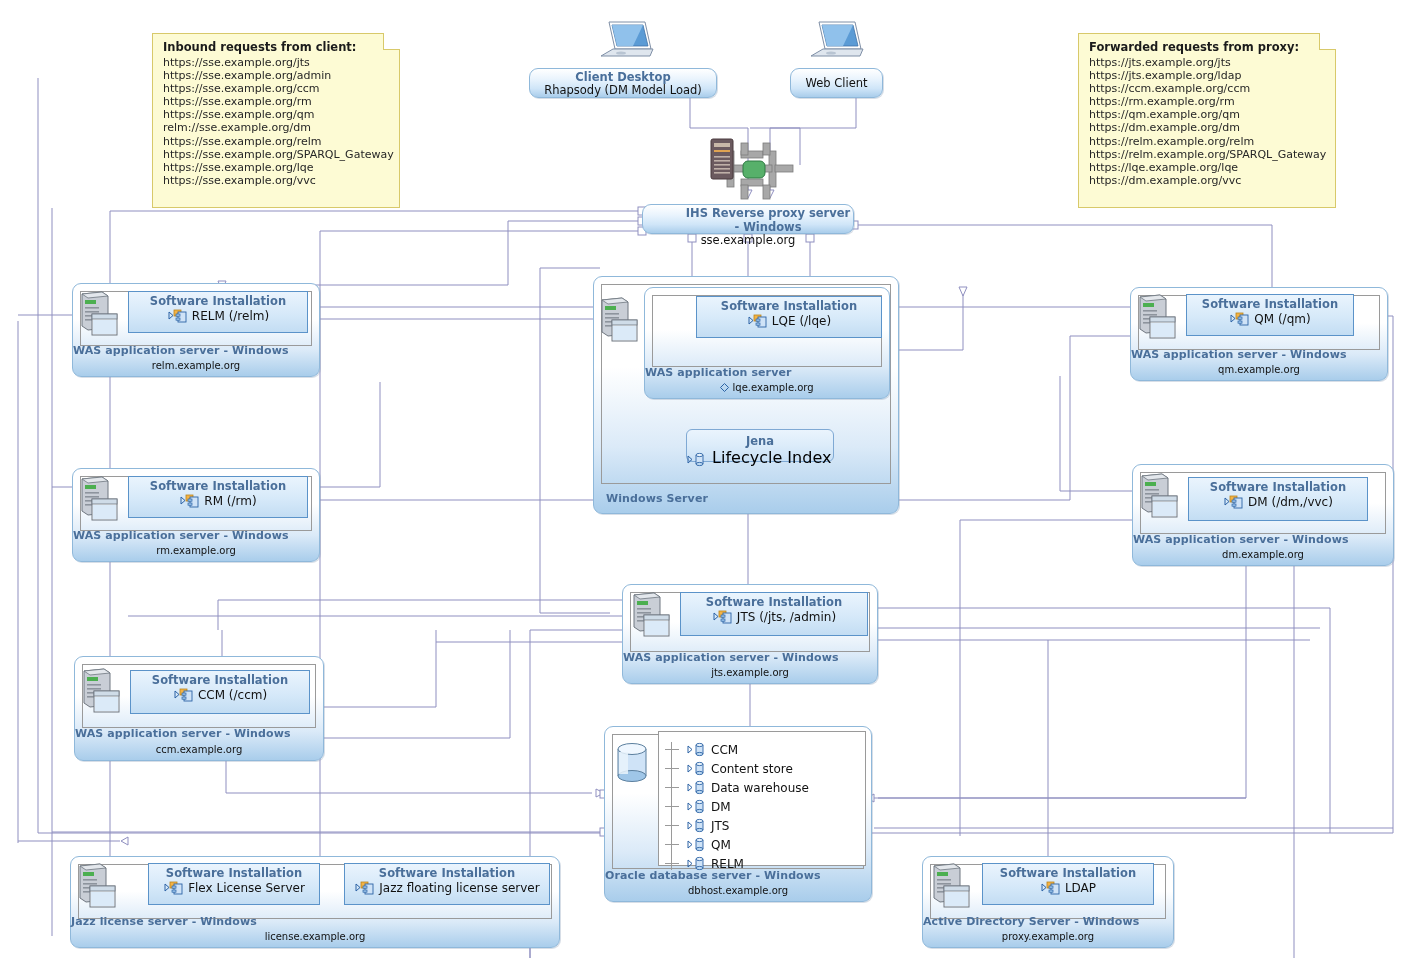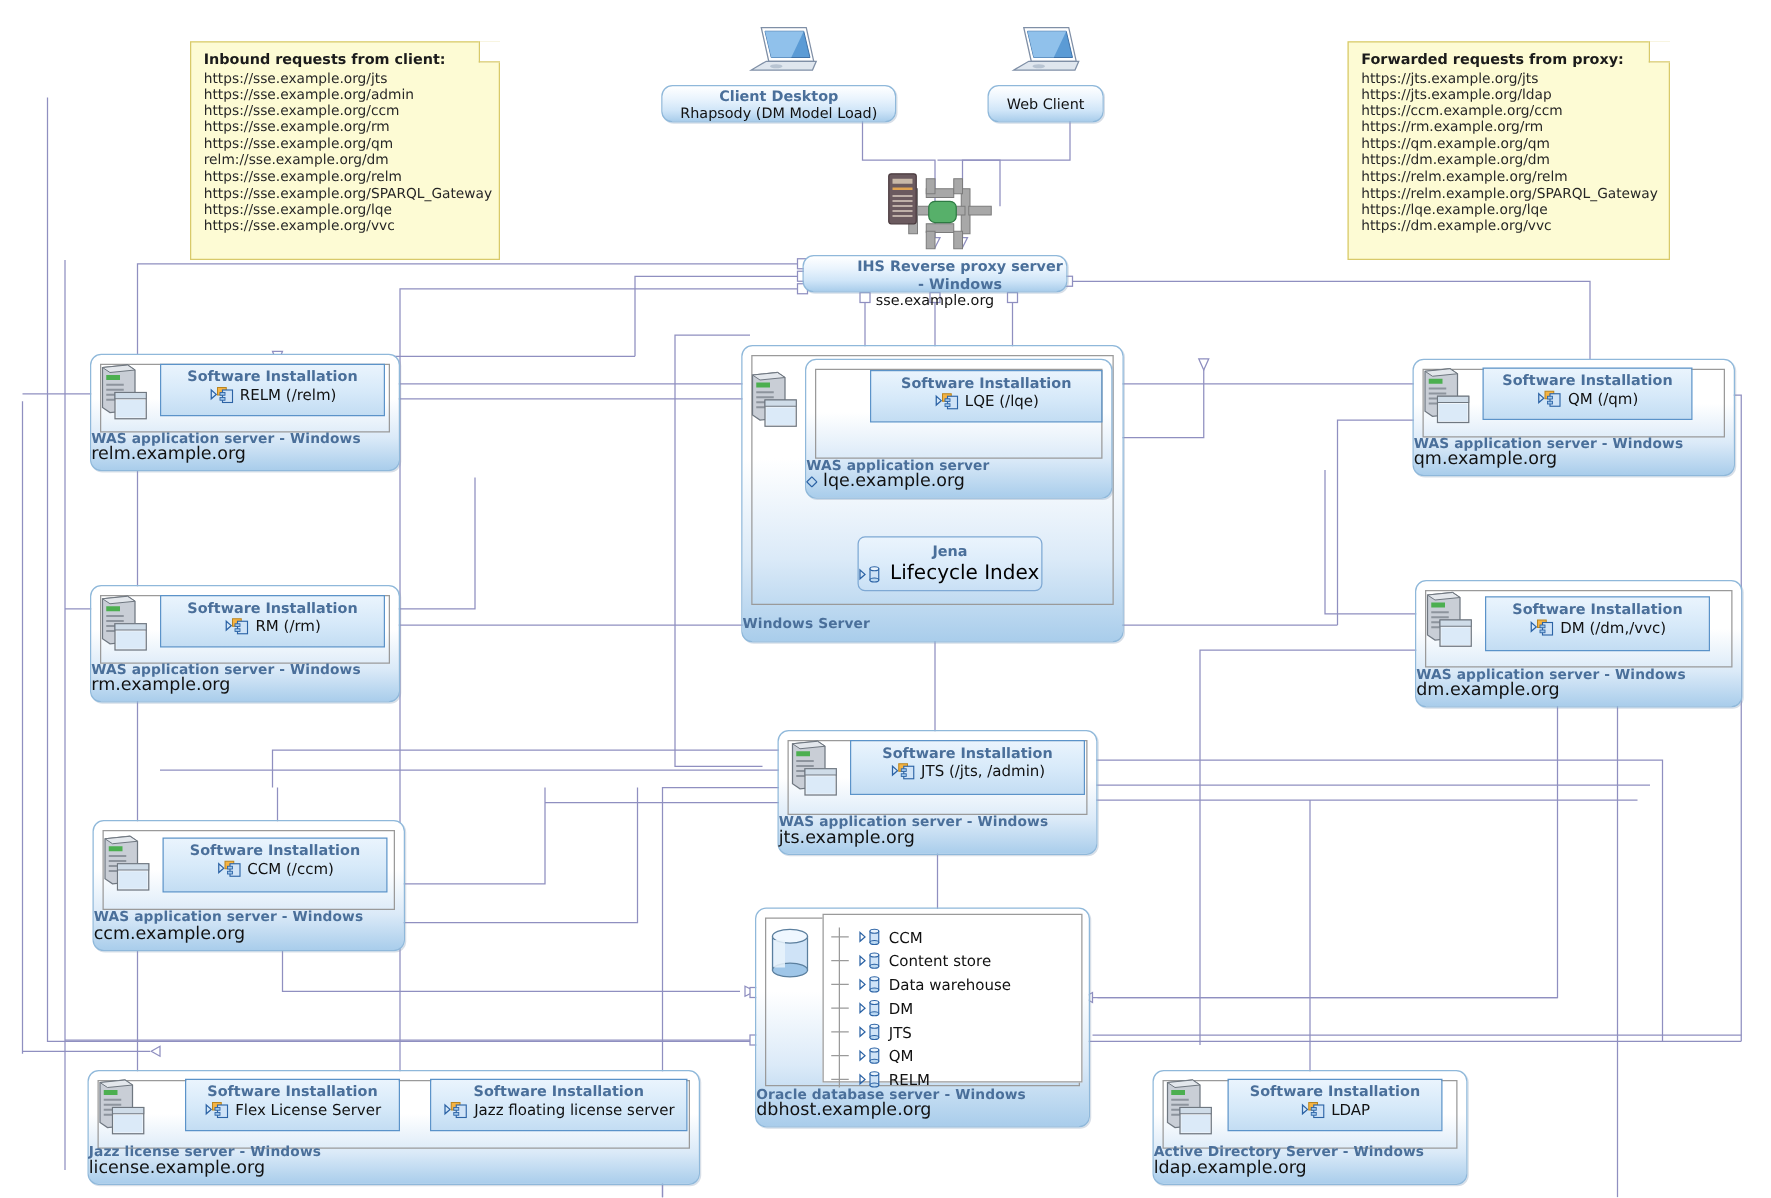--- a/index.html
+++ b/index.html
@@ -22,22 +22,22 @@
   .note .nline{font-size:11px;color:#262626;line-height:13.1px;white-space:nowrap;}
 
   
   .node{position:absolute;box-sizing:border-box;border:1px solid #8fb8da;border-radius:9px;
         background:linear-gradient(to bottom,#ffffff 0%,#ffffff 38%,#dbeaf8 72%,#a9cdeb 100%);
         box-shadow:1px 1px 0 rgba(140,160,185,.35);}
   .node > .inner{position:absolute;left:7px;right:7px;top:7px;box-sizing:border-box;
         border:1px solid #9a9a9a;background:transparent;}
   .node .nodename{position:absolute;left:0;right:0;text-align:left;
         font-weight:bold;font-size:11px;color:#4a6f9a;letter-spacing:.1px;}
-  .node .nodehost{position:absolute;left:0;right:0;text-align:left;
-        font-size:14px;color:#111;}
+  .node .nodehost{position:absolute;left:0;right:0;text-align:center;
+        font-size:10px;color:#111;}
 
   
   .plain{position:absolute;box-sizing:border-box;border:1px solid #8fb8da;border-radius:9px;
         background:linear-gradient(to bottom,#ffffff 0%,#eaf4fd 35%,#cfe5f8 70%,#a9cdeb 100%);
         box-shadow:1px 1px 0 rgba(140,160,185,.35);}
 
   
   .comp{position:absolute;box-sizing:border-box;border:1px solid #5b93c9;
         background:linear-gradient(to bottom,#eaf4fd 0%,#d6e9f9 55%,#c3ddf3 100%);}
   .comp .ctitle{text-align:center;font-weight:bold;font-size:11.5px;color:#4a6f9a;
@@ -276,21 +276,21 @@
       </g>
     </svg>
   </div>
   <div class="plain" style="left:642px;top:204px;width:212px;height:30px;">
     <div style="text-align:center;font-weight:bold;font-size:11.5px;color:#4a6f9a;margin-top:1px;margin-left:40px;">IHS Reverse proxy server - Windows</div>
     <div style="text-align:center;font-size:11.5px;color:#111;margin-top:-1px;">sse.example.org</div>
   </div>
 
   <div class="node" style="left:593px;top:276px;width:306px;height:238px;">
     <div class="inner" style="height:200px;"></div>
-    <div class="nodename" style="bottom:8px;">Windows Server</div>
+    <div class="nodename" style="bottom:8px;padding-left:12px;">Windows Server</div>
   </div>
 
   <div class="node" style="left:644px;top:287px;width:246px;height:112px;">
     <div class="inner" style="height:72px;"></div>
     <div class="nodename" style="bottom:19px;">WAS application server</div>
     <div class="nodehost" style="bottom:5px;">
       <span class="icn">
         <svg width="9" height="9" viewBox="0 0 9 9" style="vertical-align:-1px">
           <polygon points="4.5,0.5 8.5,4.5 4.5,8.5 0.5,4.5" fill="none" stroke="#2c63a5" stroke-width="1"></polygon>
         </svg>
@@ -323,21 +323,21 @@
           <rect x="7" y="2" width="7" height="6" fill="#f5b342" stroke="#b9841f" stroke-width="0.8"></rect>
           <rect x="11" y="4" width="8" height="10" fill="#cfe3f7" stroke="#2c63a5" stroke-width="0.9"></rect>
           <rect x="9" y="6" width="4" height="2.2" fill="#9dc5ea" stroke="#2c63a5" stroke-width="0.7"></rect>
           <rect x="9" y="10" width="4" height="2.2" fill="#9dc5ea" stroke="#2c63a5" stroke-width="0.7"></rect>
         </svg>
       </span>
       <span>LQE (/lqe)</span>
     </div>
   </div>
 
-  <div class="jena" style="left:686px;top:429px;width:148px;height:44px;">
+  <div class="jena" style="left:686px;top:429px;width:148px;height:33px;">
     <div style="text-align:center;font-weight:bold;font-size:11.5px;color:#4a6f9a;margin-top:4px;">Jena</div>
     <div class="crow">
       <span class="icn">
         <svg width="20" height="15" viewBox="0 0 20 15" style="vertical-align:-3px">
           <polygon points="1,4 5,7.5 1,11" fill="none" stroke="#2c63a5" stroke-width="1"></polygon>
           <path d="M9 3 h7 v9 h-7 z" fill="#cfe3f7" stroke="#2c63a5" stroke-width="0.9"></path>
           <ellipse cx="12.5" cy="3" rx="3.5" ry="1.6" fill="#eaf4fd" stroke="#2c63a5" stroke-width="0.9"></ellipse>
           <ellipse cx="12.5" cy="12" rx="3.5" ry="1.6" fill="#bcd9f2" stroke="#2c63a5" stroke-width="0.9"></ellipse>
         </svg>
       </span>
@@ -702,21 +702,21 @@
           <rect x="9" y="10" width="4" height="2.2" fill="#9dc5ea" stroke="#2c63a5" stroke-width="0.7"></rect>
         </svg>
       </span>
       <span>Jazz floating license server</span>
     </div>
   </div>
 
   <div class="node" style="left:922px;top:856px;width:252px;height:92px;">
     <div class="inner" style="height:55px;"></div>
     <div class="nodename" style="bottom:19px;">Active Directory Server - Windows</div>
-    <div class="nodehost" style="bottom:5px;">ldap.example.org</div>
+    <div class="nodehost" style="bottom:5px;">proxy.example.org</div>
   </div>
   <div class="srvicon" style="left:928px;top:862px;">
     <svg width="44" height="50" viewBox="0 0 44 50">
       <polygon points="6,4 26,2 32,6 32,38 12,40 6,36" fill="#c9ced6" stroke="#6f7780" stroke-width="1"></polygon>
       <polygon points="6,4 26,2 32,6 12,8" fill="#e3e7ec" stroke="#6f7780" stroke-width="0.8"></polygon>
       <rect x="9" y="10" width="11" height="4" fill="#4caf50"></rect>
       <g fill="#8d949d">
           <rect x="9" y="17" width="14" height="1.6"></rect>
           <rect x="9" y="21" width="14" height="1.6"></rect>
       <rect x="9" y="25" width="14" height="1.6"></rect>

